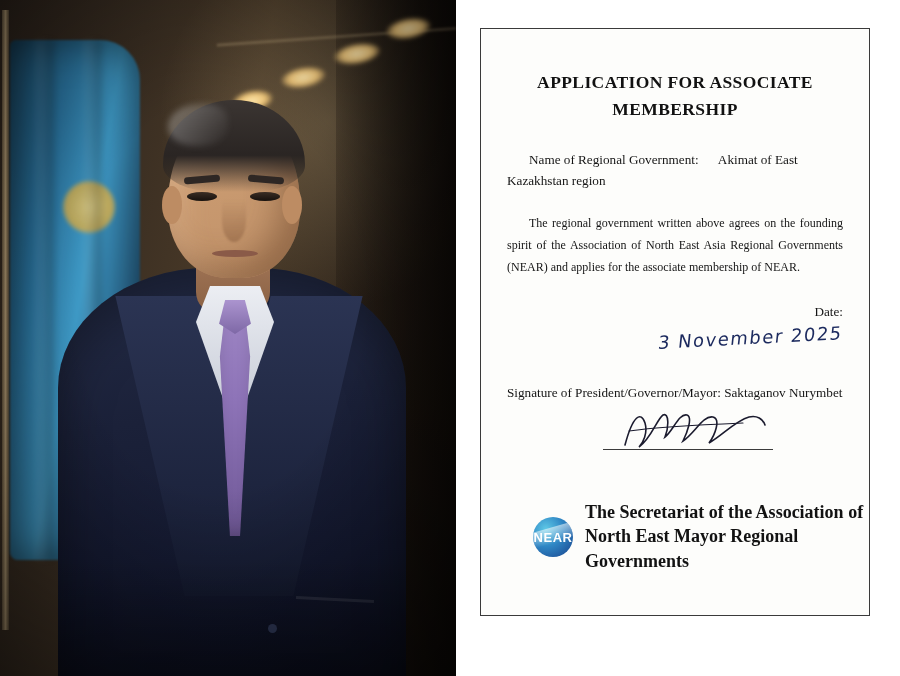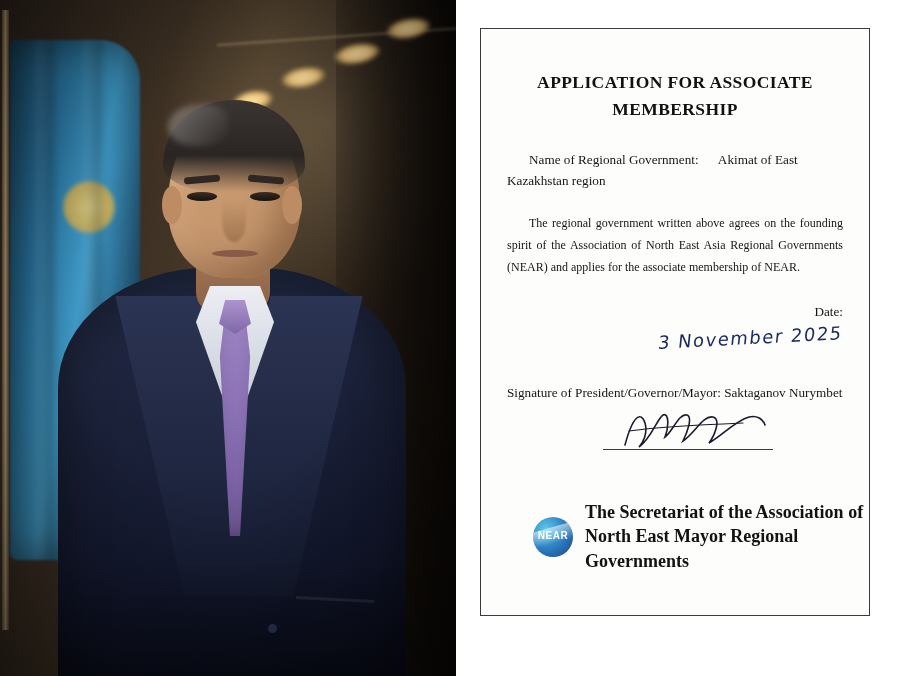--- a/index.html
+++ b/index.html
@@ -338,21 +338,21 @@
     left: -6px; top: 10px;
     width: 54px; height: 16px;
     background: linear-gradient(180deg, rgba(255,255,255,0.55), rgba(255,255,255,0.0));
     transform: rotate(-16deg);
   }
   .near-logo-text {
     position: absolute;
     left: 0; right: 0; top: 13px;
     text-align: center;
     font-family: "Liberation Sans", sans-serif;
-    font-size: 10px;
+    font-size: 13px;
     font-weight: bold;
     color: #ffffff;
     letter-spacing: 0.5px;
     z-index: 2;
   }
   .secretariat-text {
     font-family: "Liberation Serif", serif;
     font-weight: bold;
     font-size: 18px;
     line-height: 1.35;

